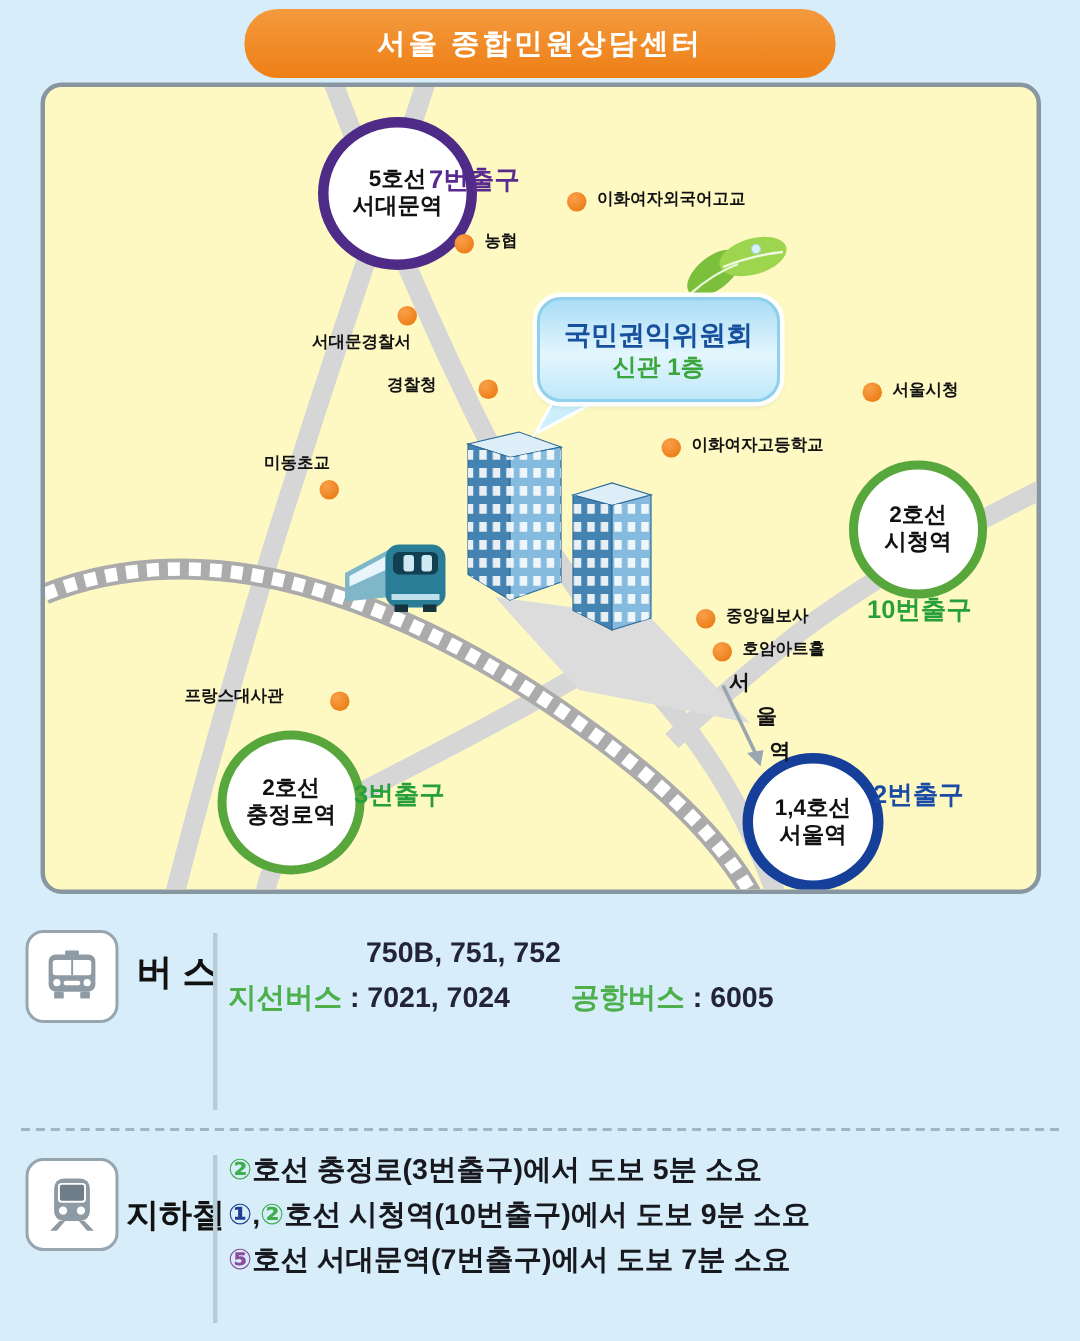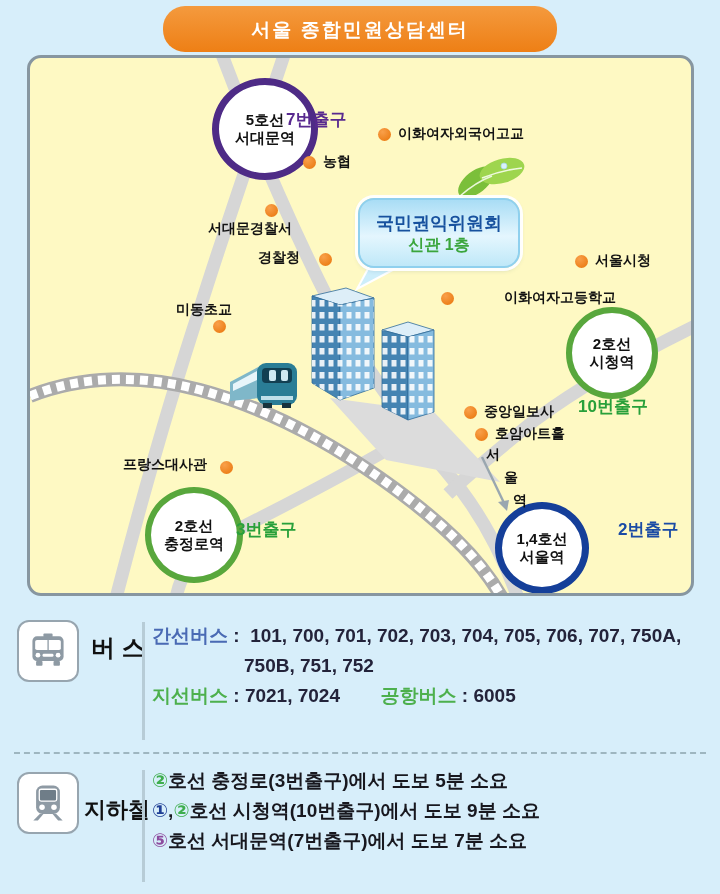--- a/index.html
+++ b/index.html
@@ -5,28 +5,28 @@
   html,body{margin:0;padding:0;}
   body{width:720px;height:894px;background:#d7eefa;font-family:"Liberation Sans","DejaVu Sans",sans-serif;position:relative;overflow:hidden;}
   .abs{position:absolute;}
   
   .banner{left:163px;top:6px;width:394px;height:46px;background:linear-gradient(180deg,#f49a3e,#ee7f15);border-radius:22px;
     color:#fff;font-size:19px;font-weight:bold;text-align:center;line-height:47px;letter-spacing:2px;}
   
   .map{left:27px;top:55px;width:667px;height:541px;background:#fef9c3;border:3px solid #8796a0;border-radius:14px;overflow:hidden;box-sizing:border-box;}
   .map svg.layer{position:absolute;left:0;top:0;}
   .poi-dot{position:absolute;width:13px;height:13px;border-radius:50%;background:radial-gradient(circle at 35% 30%,#f9a04a,#e87408);}
-  .poi-label{position:absolute;font-size:14px;font-weight:bold;color:#121212;white-space:nowrap;}
+  .poi-label{position:absolute;font-size:11px;font-weight:bold;color:#121212;white-space:nowrap;}
   .station{position:absolute;background:#fff;border-radius:50%;display:flex;align-items:center;justify-content:center;text-align:center;
     font-weight:bold;font-size:15px;color:#121212;line-height:1.2;}
   .st-purple{border:7px solid #4e2b86;}
   .st-green{border:6px solid #58a73c;}
   .st-navy{border:7px solid #153f99;}
   .exit{position:absolute;font-size:17px;font-weight:bold;white-space:nowrap;}
-  .ex-purple{color:#58298f;} .ex-green{color:#28a03a;} .ex-navy{color:#1a4ba5;margin-left:36px;}
+  .ex-purple{color:#58298f;} .ex-green{color:#28a03a;} .ex-navy{color:#1a4ba5;}
   .bubble{position:absolute;left:328px;top:140px;width:158px;height:66px;border-radius:16px;
     background:linear-gradient(180deg,#a9ddf5 0%,#e4f6fe 55%,#bfe8f8 100%);
     border:2px solid #8fd0ee;box-shadow:0 0 0 3px rgba(255,255,255,.95),0 2px 5px rgba(40,90,120,.25);
     display:flex;flex-direction:column;align-items:center;justify-content:center;}
   .bubble .l1{color:#17519e;font-size:18px;font-weight:bold;}
   .bubble .l2{color:#3aa53c;font-size:16px;font-weight:bold;}
   .vchar{position:absolute;font-size:14px;font-weight:bold;color:#121212;}
   
   .sec-icon{position:absolute;width:62px;height:62px;background:#fff;border:2px solid #97a5af;border-radius:12px;
     display:flex;align-items:center;justify-content:center;box-sizing:border-box;}
@@ -148,21 +148,21 @@
   <div class="poi-label" style="left:228px;top:191px;">경찰청</div>
   <span class="poi-dot" style="left:289px;top:195px;"></span>
 
   <div class="poi-label" style="left:146px;top:243px;">미동초교</div>
   <span class="poi-dot" style="left:183px;top:262px;"></span>
 
   <span class="poi-dot" style="left:545px;top:197px;"></span>
   <div class="poi-label" style="left:565px;top:194px;">서울시청</div>
 
   <span class="poi-dot" style="left:411px;top:234px;"></span>
-  <div class="poi-label" style="left:431px;top:231px;margin-left:43px;">이화여자고등학교</div>
+  <div class="poi-label" style="left:431px;top:231px;">이화여자고등학교</div>
 
   <span class="poi-dot" style="left:434px;top:348px;"></span>
   <div class="poi-label" style="left:454px;top:345px;">중앙일보사</div>
 
   <span class="poi-dot" style="left:445px;top:370px;"></span>
   <div class="poi-label" style="left:465px;top:367px;">호암아트홀</div>
 
   <div class="poi-label" style="left:93px;top:398px;">프랑스대사관</div>
   <span class="poi-dot" style="left:190px;top:403px;"></span>
 
@@ -180,25 +180,20 @@
     <circle cx="13" cy="28.5" r="2.6" fill="#ffffff"></circle>
     <circle cx="35" cy="28.5" r="2.6" fill="#ffffff"></circle>
     <rect x="18" y="27" width="12" height="3.4" rx="1.5" fill="#ffffff"></rect>
     <rect x="11" y="35" width="7" height="5" rx="1" fill="#8e9aa4"></rect>
     <rect x="30" y="35" width="7" height="5" rx="1" fill="#8e9aa4"></rect>
   </svg>
 </div>
 <div class="abs sec-label" style="left:91px;top:632px;font-size:24px;">버 스</div>
 <div class="abs vdiv" style="left:142px;top:622px;height:118px;"></div>
 <div class="abs" style="left:152px;top:621px;">
-  <div class="busline">
-    <span class="lab-trunk">간선버스</span>
-    <span>:</span>&nbsp;
-    <span>101, 700, 701, 702, 703, 704, 705, 706, 707, 750A,</span>
-  </div>
   <div class="busline" style="padding-left:92px;">
     <span>750B, 751, 752</span>
   </div>
   <div class="busline">
     <span class="lab-branch">지선버스</span>
     <span>:</span>
     <span>7021, 7024</span>
     <span style="display:inline-block;width:30px;"></span>
     <span class="lab-airport">공항버스</span>
     <span>:</span>

